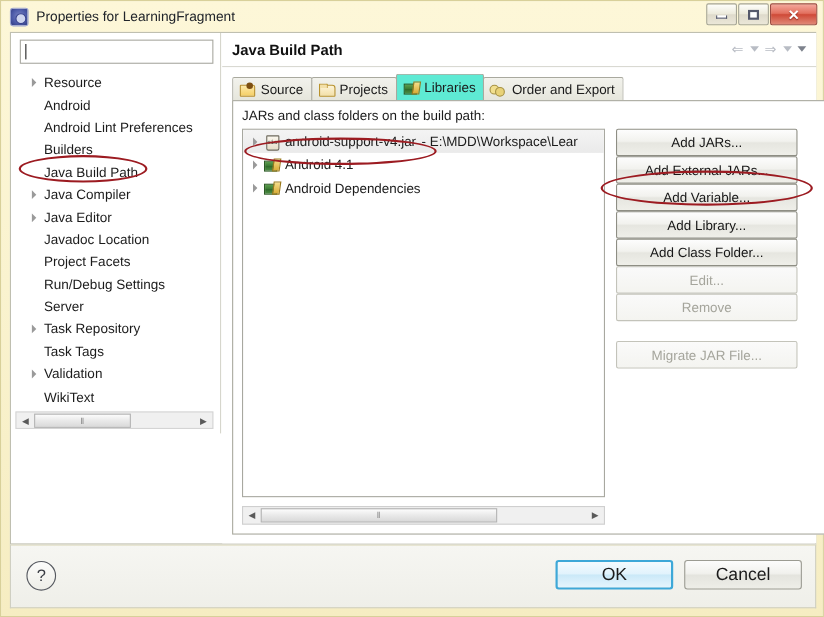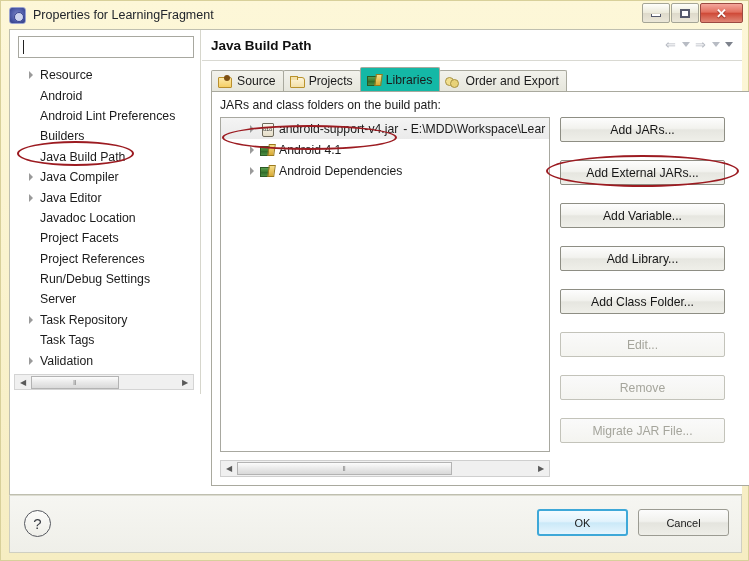--- a/index.html
+++ b/index.html
@@ -213,21 +213,21 @@
     border: 1px solid #a9a99e;
     border-bottom: none;
     background: linear-gradient(180deg,#f2f2ec 0%, #e6e6dc 100%);
     margin-right: -1px;
     border-radius: 2px 2px 0 0;
     white-space: nowrap;
     justify-content: space-between;
   }
   .tab.active {
     height: 24px;
-    background: #14b8a6;
+    background: #5eead4;
     border-color: #a9a99e;
     z-index: 5;
     font-weight: normal;
   }
   .tab-ico {
     width: 16px; height: 14px; margin-right: 4px;
     position: relative; flex: 0 0 16px;
   }
   
   .ico-srcfolder::before {
@@ -294,21 +294,21 @@
   #jar-tree {
     position: absolute; left: 8px; top: 25px;
     width: 330px; height: 335px;
     border: 1px solid #a8a8a0;
     background: #fff;
     overflow: hidden;
   }
   .jar-row {
     height: 21px;
     display: flex; align-items: center;
-    padding-left: 24px;
+    padding-left: 4px;
     font-size: 12.2px; color: #1b1b1b;
     white-space: nowrap;
     position: relative;
   }
   .jar-row.selected {
     background: linear-gradient(180deg,#f4f4f4 0%, #eaeaea 100%);
   }
   .jar-tw {
     width: 14px; flex: 0 0 14px;
     display: flex; align-items: center; justify-content: center;
@@ -351,21 +351,21 @@
     display: flex; flex-direction: column;
   }
   .pbtn {
     height: 25px;
     font-size: 12.2px;
     color: #161616;
     border: 1px solid #8e8e84;
     border-radius: 2px;
     background: linear-gradient(180deg,#fdfdfd 0%, #f2f2ee 45%, #e6e6e0 52%, #efefe9 100%);
     display: flex; align-items: center; justify-content: center;
-    margin-bottom: 18px;
+    margin-bottom: 0;
     white-space: nowrap;
     position: relative;
   }
   .pbtn.disabled {
     color: #a5a59c;
     border-color: #c3c3ba;
     background: linear-gradient(180deg,#fafafa 0%, #f4f4f0 100%);
   }
   .gap-lg { margin-bottom: 18px; }
 
@@ -385,22 +385,22 @@
     color: #3a3d44;
     font-size: 15px;
     display: flex; align-items: center; justify-content: center;
     background: linear-gradient(180deg,#fcfcfa 0%, #eeeee8 100%);
   }
   #dlg-buttons {
     position: absolute; right: 12px; top: 13px;
     display: flex; gap: 10px;
   }
   .dbtn {
-    width: 91px; height: 27px;
-    font-size: 11px; color: #1b1b1b;
+    width: 107px; height: 27px;
+    font-size: 16px; color: #1b1b1b;
     display: flex; align-items: center; justify-content: center;
     border-radius: 3px;
     border: 1px solid #9b9b92;
     background: linear-gradient(180deg,#fcfcfc 0%, #f1f1ed 45%, #e4e4de 52%, #eeeee8 100%);
   }
   .dbtn.default {
     border: 2px solid #3ea8d8;
     background: linear-gradient(180deg,#f4fbff 0%, #e2f3fc 45%, #cbe9f8 52%, #e6f5fd 100%);
   }
 </style>
@@ -464,24 +464,20 @@
           <span class="tw has"></span>
           <span class="tree-label">Java Editor</span>
         </div>
         <div class="tree-item">
           <span class="tw"></span>
           <span class="tree-label">Javadoc Location</span>
         </div>
         <div class="tree-item">
           <span class="tw"></span>
           <span class="tree-label">Project Facets</span>
-        </div>
-        <div class="tree-item">
-          <span class="tw"></span>
-          <span class="tree-label">Project References</span>
         </div>
         <div class="tree-item">
           <span class="tw"></span>
           <span class="tree-label">Run/Debug Settings</span>
         </div>
         <div class="tree-item">
           <span class="tw"></span>
           <span class="tree-label">Server</span>
         </div>
         <div class="tree-item">

